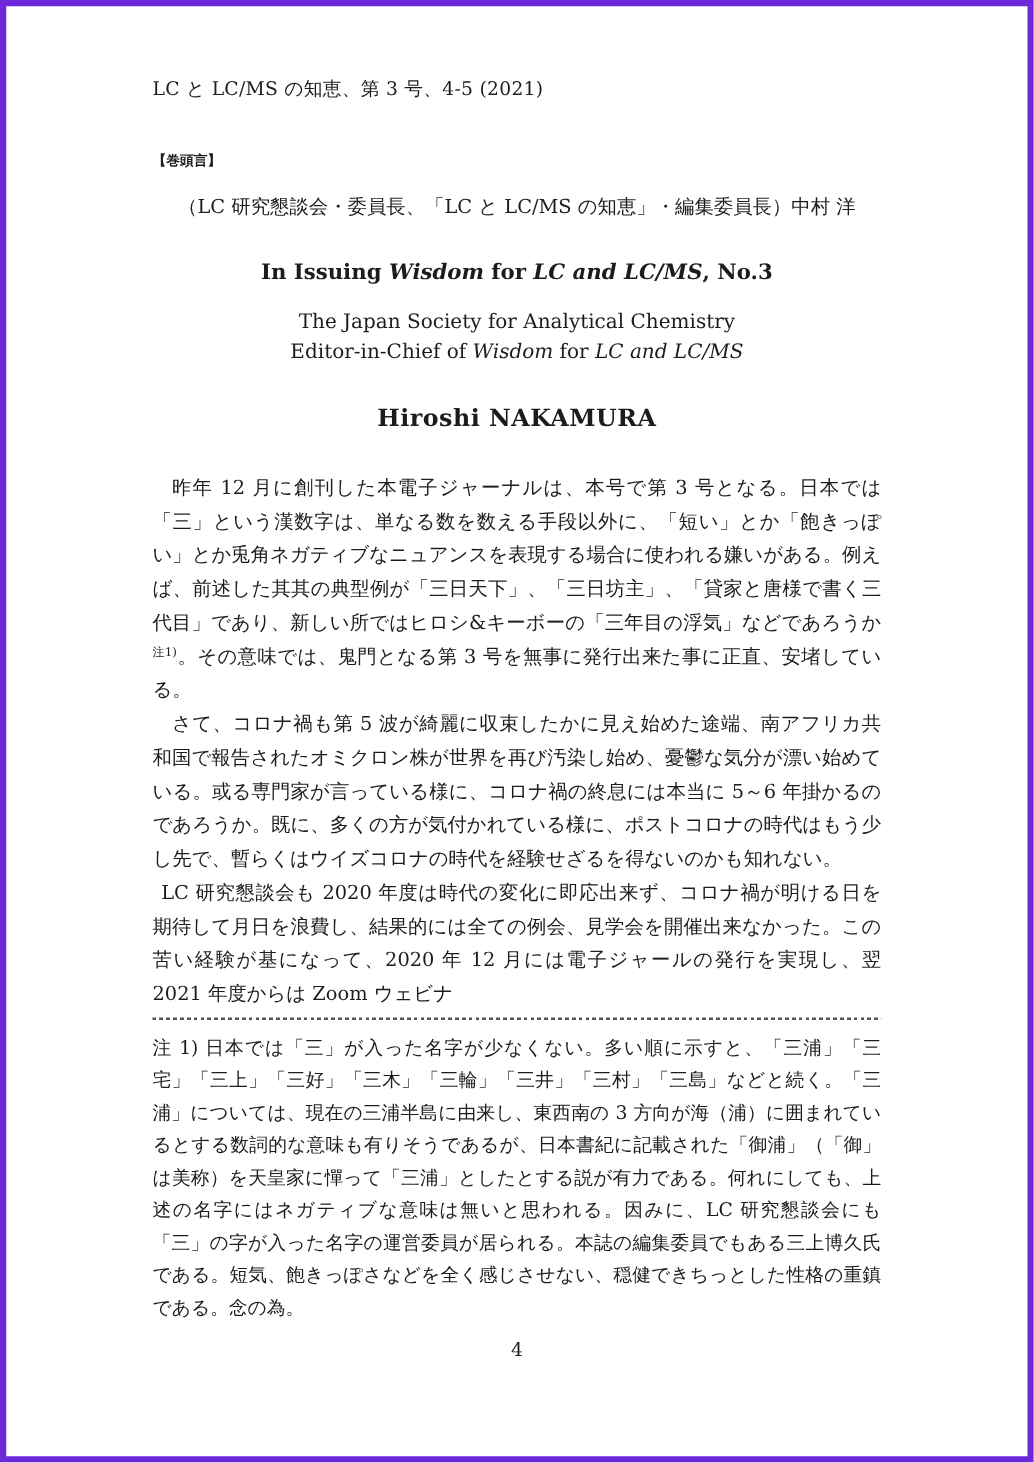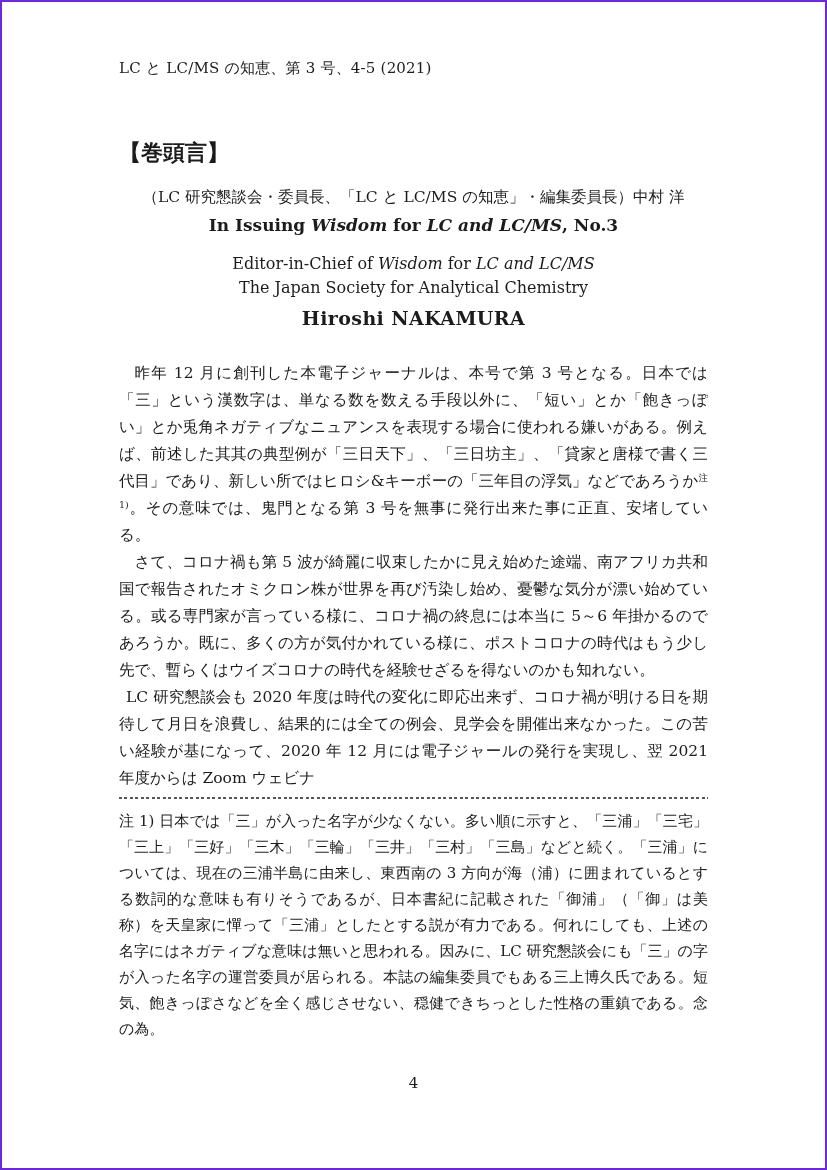--- a/index.html
+++ b/index.html
@@ -8,62 +8,62 @@
     background: #ffffff;
   }
   .page {
     position: relative;
     width: 827px;
     height: 1170px;
     margin: 0 auto;
     background: #ffffff;
     box-sizing: border-box;
     padding: 57px 117px 0 117px;
-    border: 2px solid #6d28d9;
+    border: 5px solid #6d28d9;
     font-family: "DejaVu Serif", "Liberation Serif", serif;
     color: #1c1c1c;
     overflow: hidden;
   }
   .journal-header {
     font-size: 15px;
     letter-spacing: 0.2px;
   }
   .section-label {
-    margin-top: 60px;
+    margin-top: 40px;
     font-family: "DejaVu Sans", "Liberation Sans", sans-serif;
     font-weight: bold;
-    font-size: 22px;
+    font-size: 11px;
   }
   .title-jp {
     margin: 27px 0 0 0;
     text-align: center;
     font-size: 18.5px;
     font-weight: bold;
     letter-spacing: 0.5px;
   }
   .subtitle-jp {
     margin-top: 19px;
     text-align: center;
     font-weight: normal;
     font-size: 15.5px;
   }
   .title-en {
-    margin-top: 7px;
+    margin-top: 32px;
     text-align: center;
     font-weight: bold;
     font-size: 17px;
   }
   .affiliation {
     margin-top: 17px;
     text-align: center;
     font-size: 16px;
     line-height: 24px;
   }
   .author {
-    margin-top: 7px;
+    margin-top: 31px;
     text-align: center;
     font-size: 19px;
     font-weight: bold;
     letter-spacing: 0.4px;
   }
   .body-text {
     margin-top: 31px;
     font-size: 15.5px;
     line-height: 27px;
     text-align: justify;
@@ -112,22 +112,22 @@
   <div class="journal-header">LC と LC/MS の知恵、第 3 号、4-5 (2021)</div>
 
   <div class="section-label">【巻頭言】</div>
 
 
   <div class="subtitle-jp">（LC 研究懇談会・委員長、「LC と LC/MS の知恵」・編集委員長）中村 洋</div>
 
   <div class="title-en"><span>In Issuing </span><span class="it">Wisdom</span><span> for </span><span class="it">LC and LC/MS</span><span>, No.3</span></div>
 
   <div class="affiliation">
+    <div>The Japan Society for Analytical Chemistry</div>
     <div><span>Editor-in-Chief of </span><span class="it">Wisdom</span><span> for </span><span class="it">LC and LC/MS</span></div>
-    <div>The Japan Society for Analytical Chemistry</div>
   </div>
 
   <div class="author">Hiroshi NAKAMURA</div>
 
   <div class="body-text">
     <p class="para"><span>昨年 12 月に創刊した本電子ジャーナルは、本号で第 3 号となる。日本では「三」という漢数字は、単なる数を数える手段以外に、「短い」とか「飽きっぽい」とか兎角ネガティブなニュアンスを表現する場合に使われる嫌いがある。例えば、前述した其其の典型例が「三日天下」、「三日坊主」、「貸家と唐様で書く三代目」であり、新しい所ではヒロシ&amp;キーボーの「三年目の浮気」などであろうか</span><sup class="note-sup">注1)</sup><span>。その意味では、鬼門となる第 3 号を無事に発行出来た事に正直、安堵している。</span></p>
     <p class="para">さて、コロナ禍も第 5 波が綺麗に収束したかに見え始めた途端、南アフリカ共和国で報告されたオミクロン株が世界を再び汚染し始め、憂鬱な気分が漂い始めている。或る専門家が言っている様に、コロナ禍の終息には本当に 5～6 年掛かるのであろうか。既に、多くの方が気付かれている様に、ポストコロナの時代はもう少し先で、暫らくはウイズコロナの時代を経験せざるを得ないのかも知れない。</p>
     <p class="para latin-start">LC 研究懇談会も 2020 年度は時代の変化に即応出来ず、コロナ禍が明ける日を期待して月日を浪費し、結果的には全ての例会、見学会を開催出来なかった。この苦い経験が基になって、2020 年 12 月には電子ジャールの発行を実現し、翌 2021 年度からは Zoom ウェビナ</p>
   </div>
 

